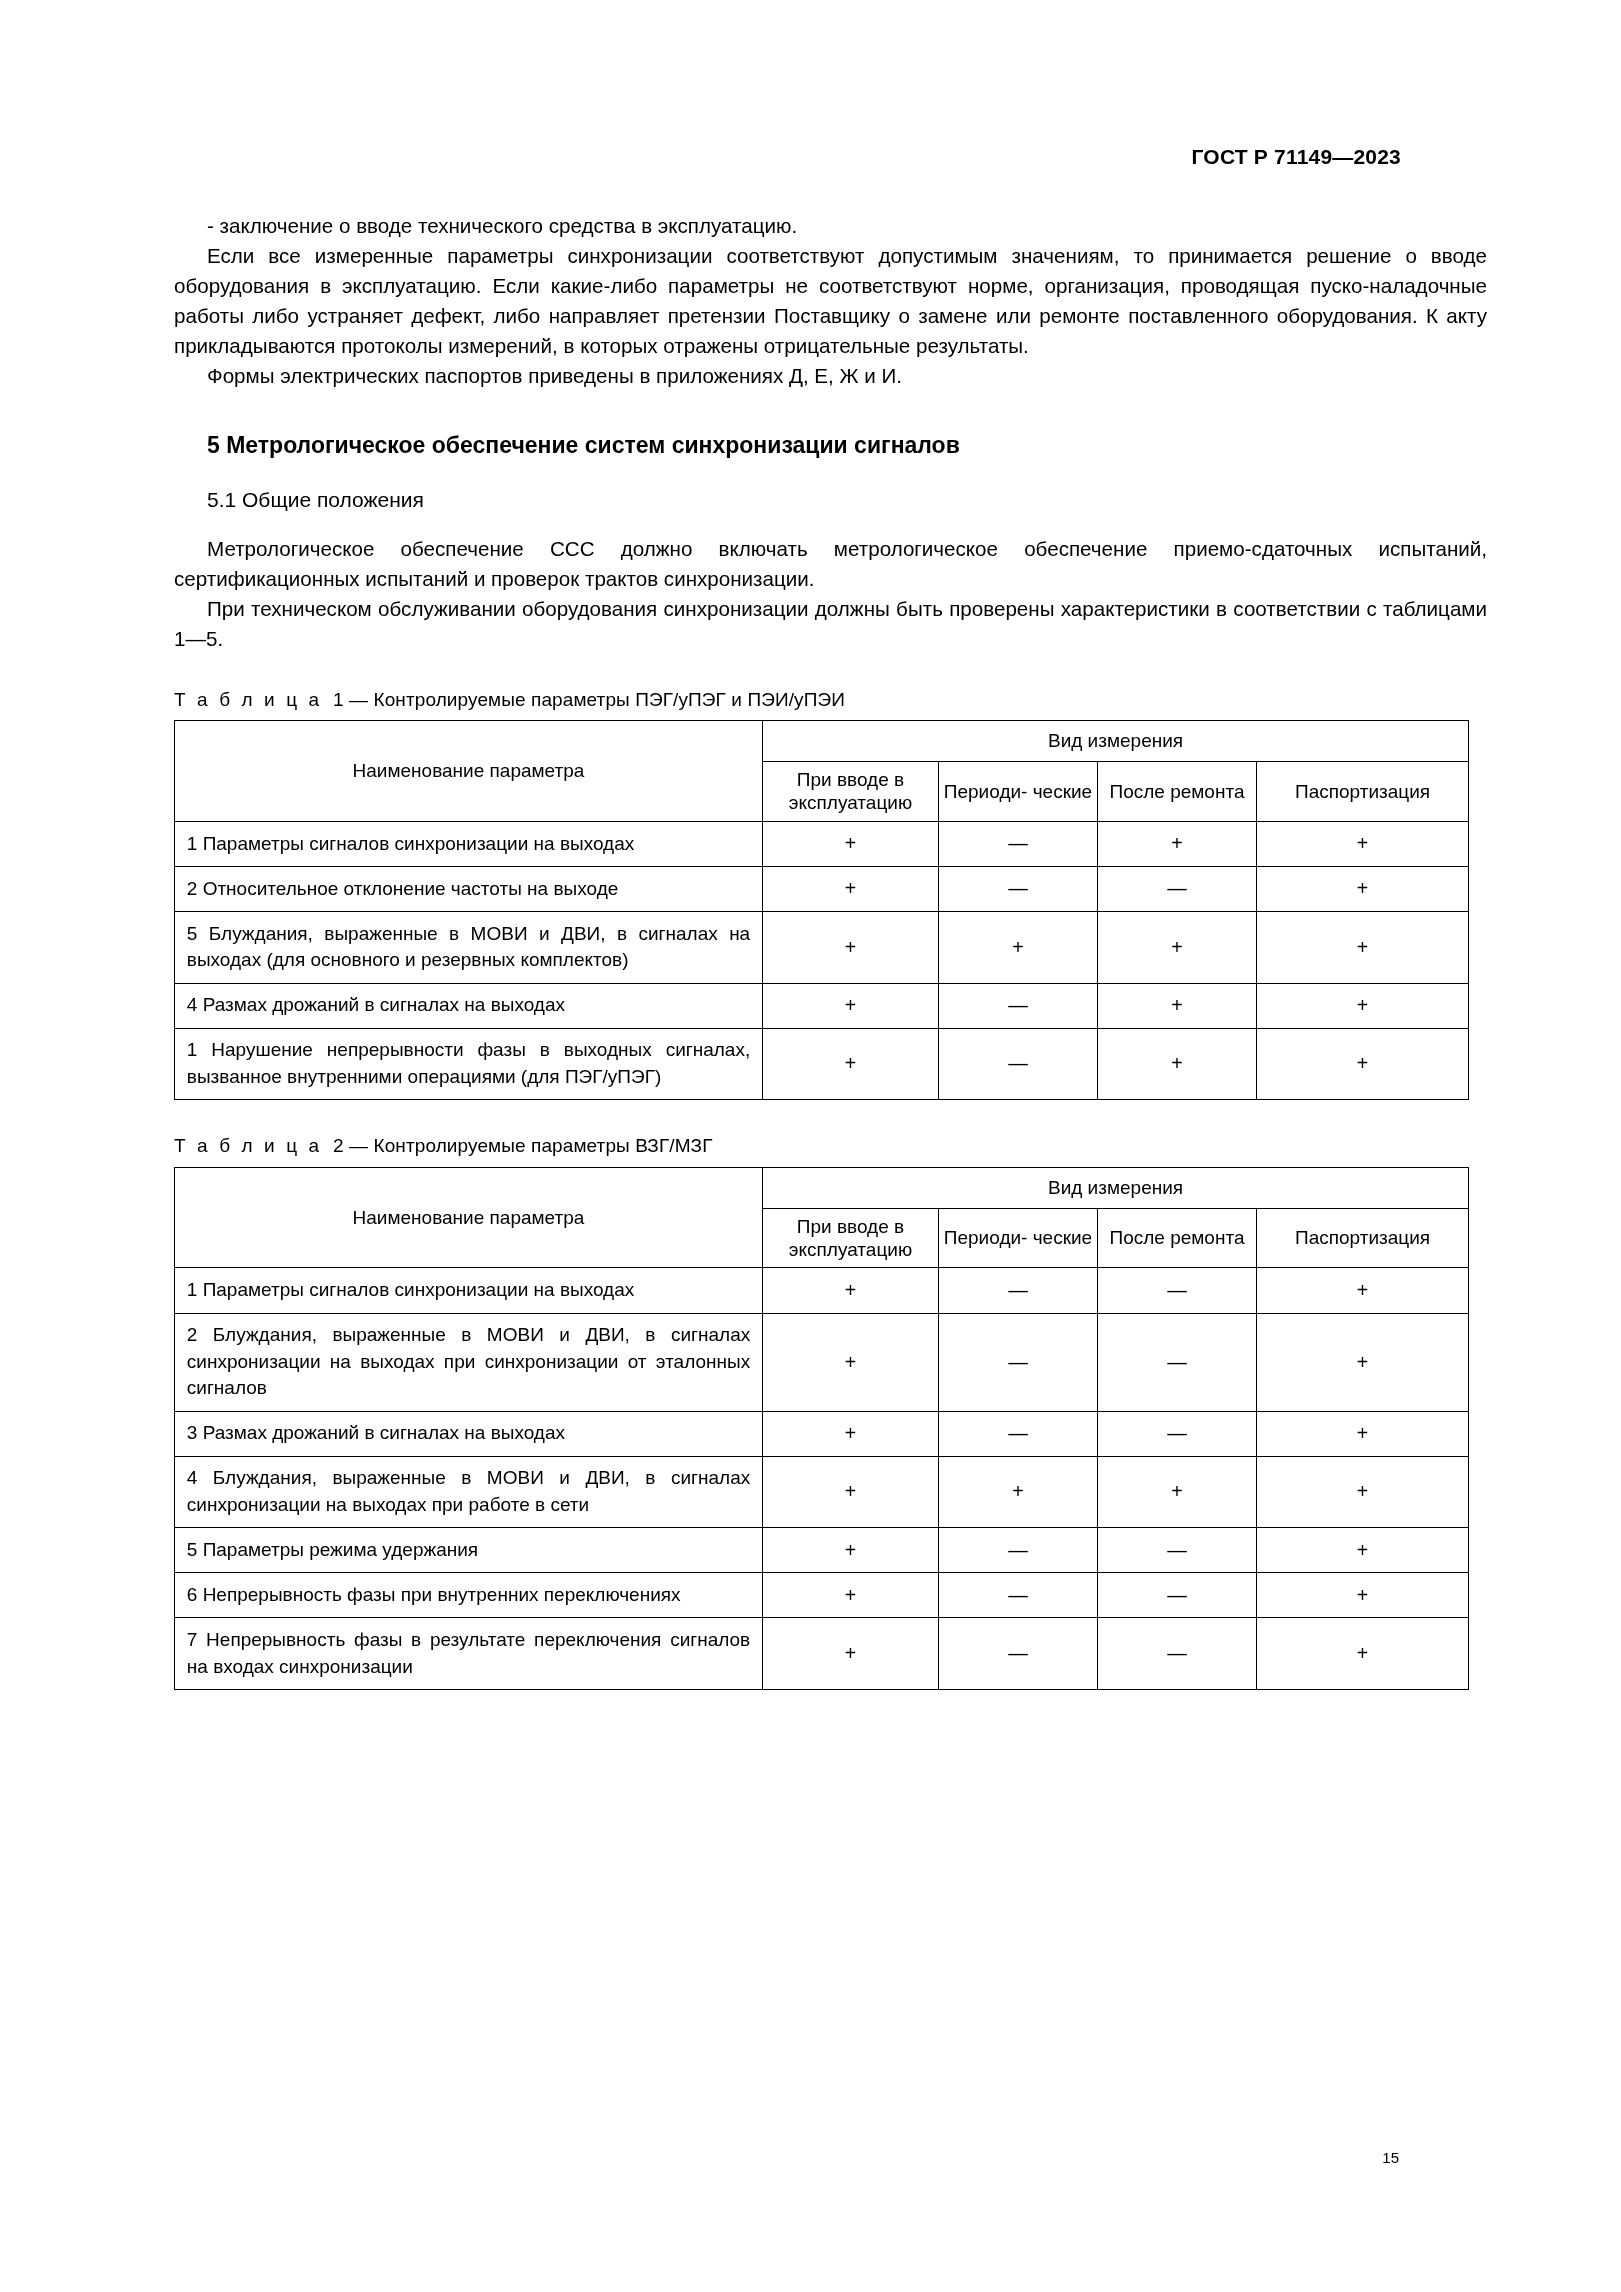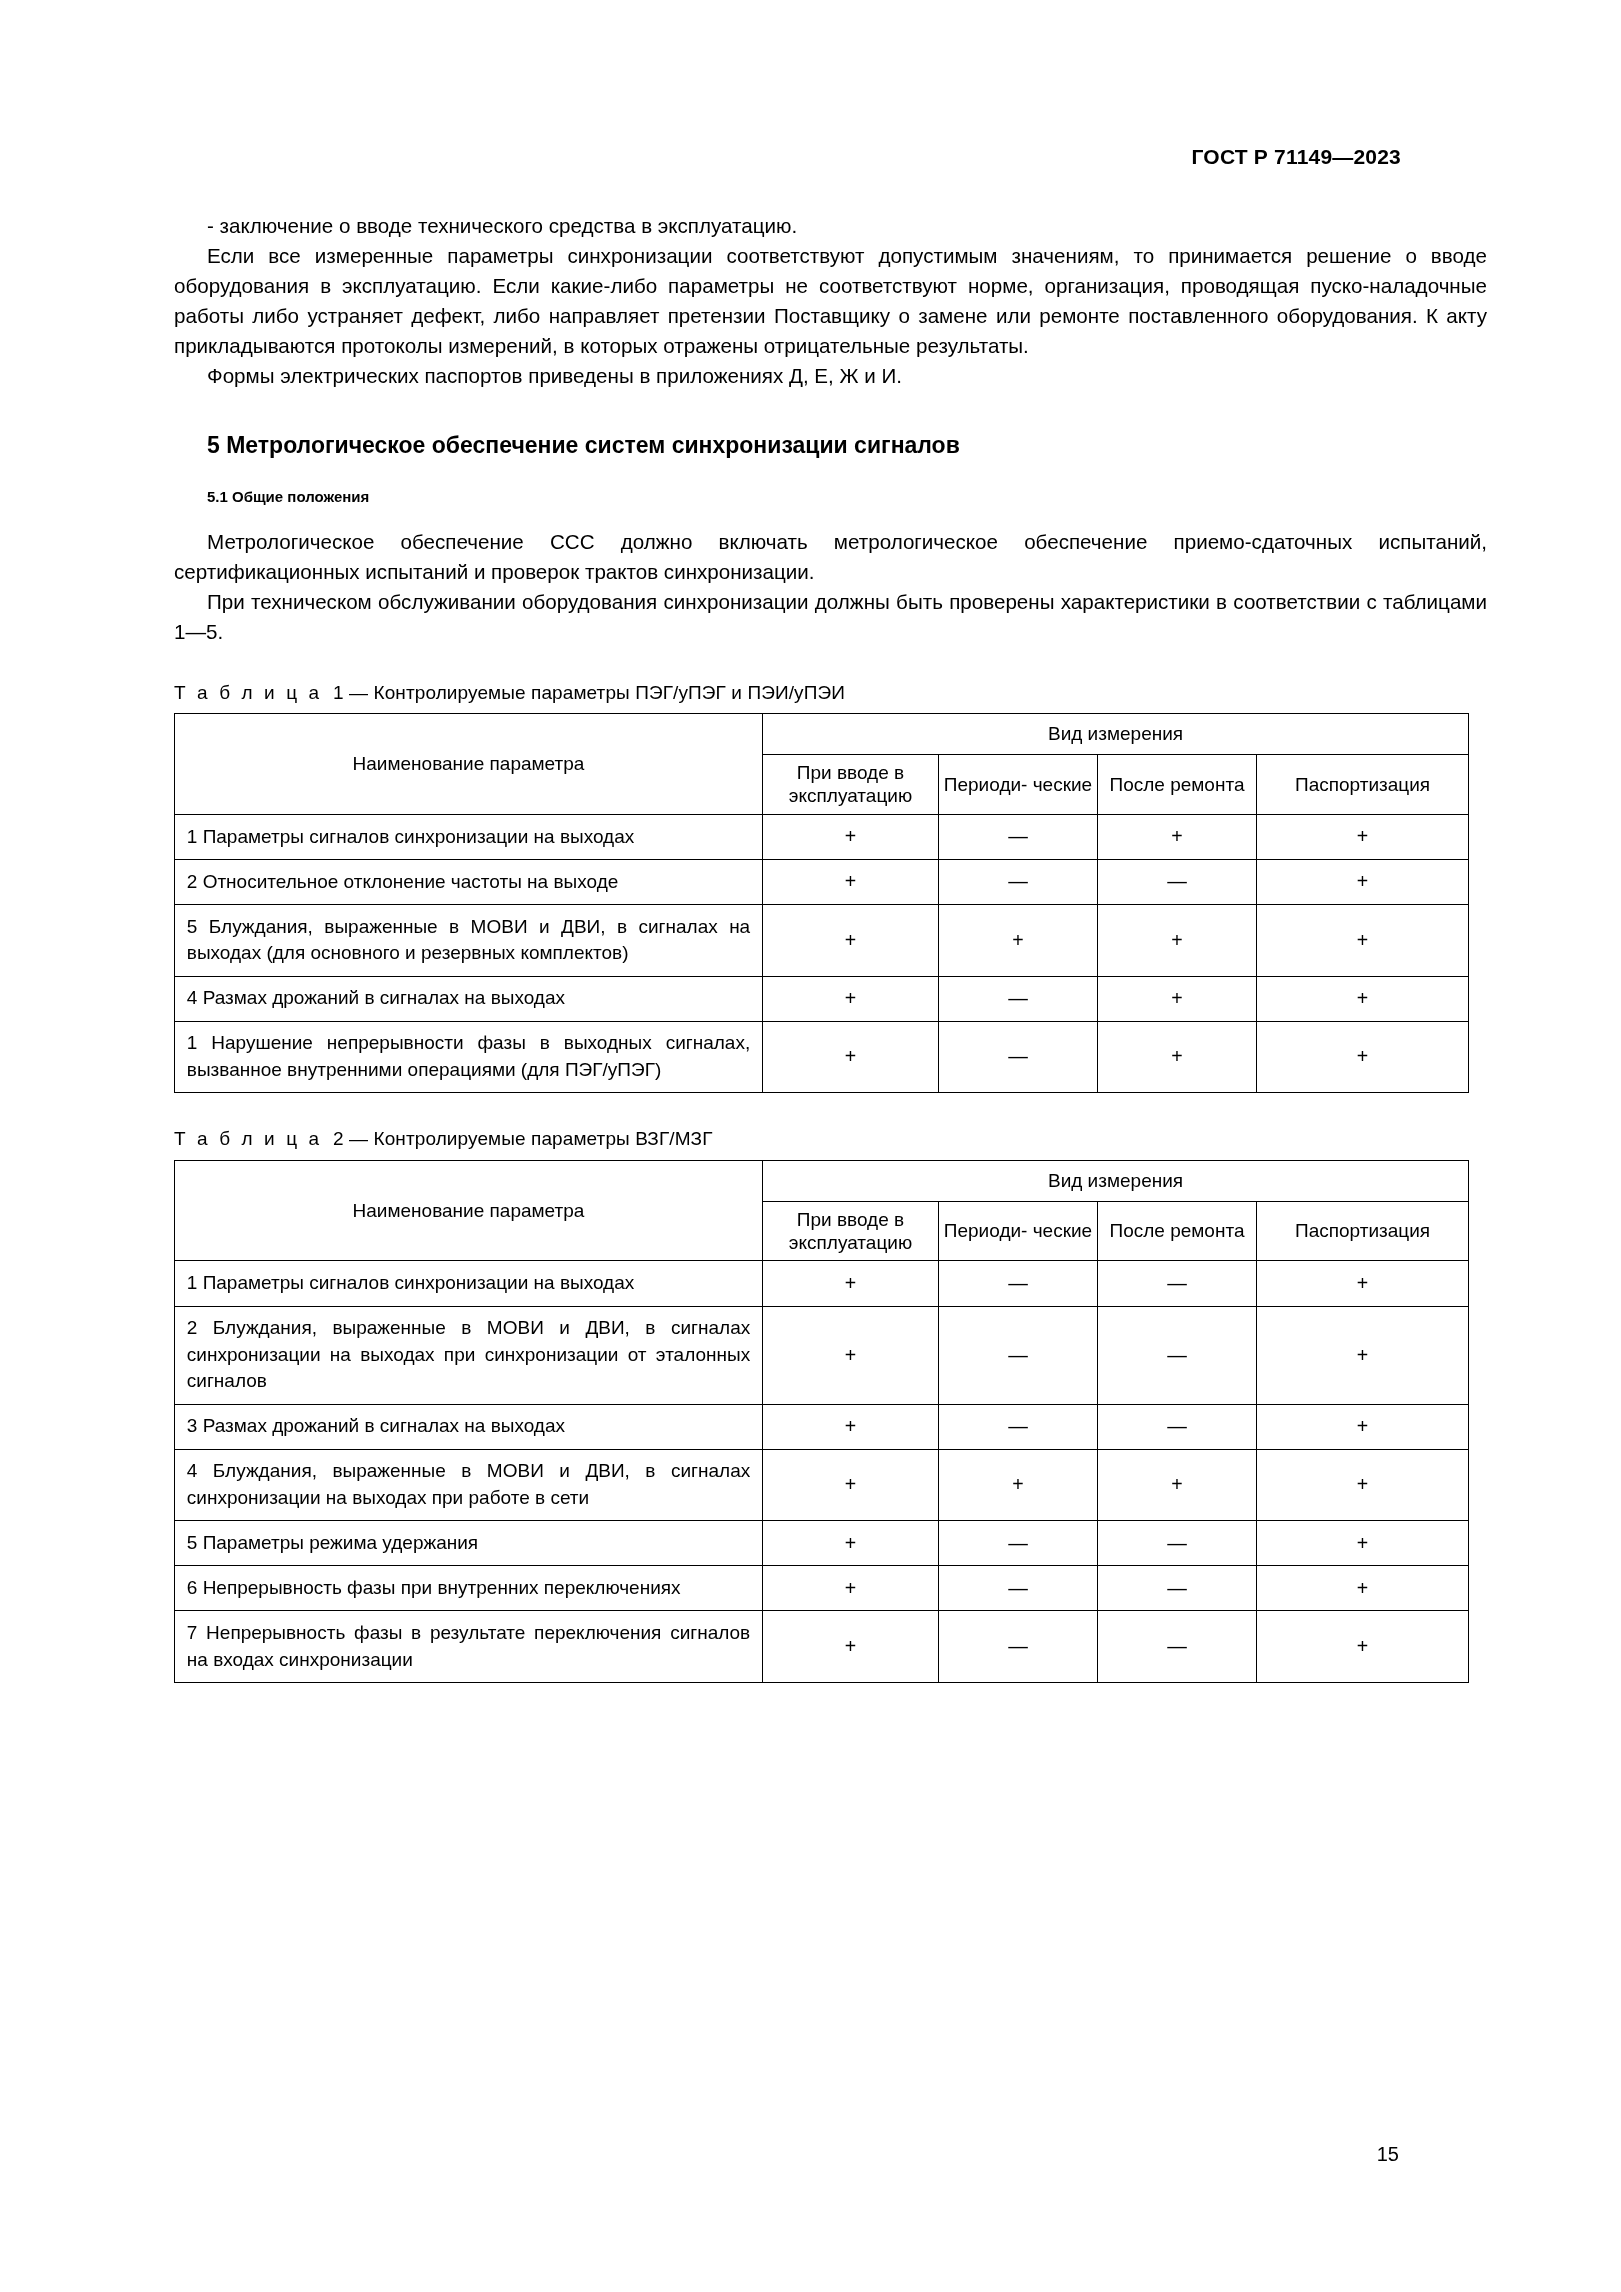--- a/index.html
+++ b/index.html
@@ -50,22 +50,22 @@
   .dash-line {
     text-indent: 33px;
   }
   h2.section-title {
     font-size: 23px;
     font-weight: bold;
     margin: 41px 0 0 0;
     padding-left: 33px;
   }
   h3.subsection-title {
-    font-size: 15px;
-    font-weight: bold;
+    font-size: 21px;
+    font-weight: normal;
     margin: 29px 0 0 0;
     padding-left: 33px;
   }
   .para-block {
     margin-top: 21.6px;
   }
   .table-caption {
     font-size: 19px;
     margin: 35px 0 9.8px 0;
     letter-spacing: 0.1px;
@@ -110,21 +110,21 @@
   }
   .col-name { width: 588px; }
   .col-v1 { width: 176px; }
   .col-v2 { width: 159px; }
   .col-v3 { width: 159px; }
   .col-v4 { width: 212px; }
   .page-number {
     position: absolute;
     bottom: 127px;
     right: 139px;
-    font-size: 20px;
+    font-size: 15px;
   }
   .table-wrap { margin-top: 0; }
   .table2-wrap { margin-top: 7.8px; }
 </style>
 </head>
 <body>
 
 <div class="page">
 
   <div class="header">ГОСТ Р 71149—2023</div>

